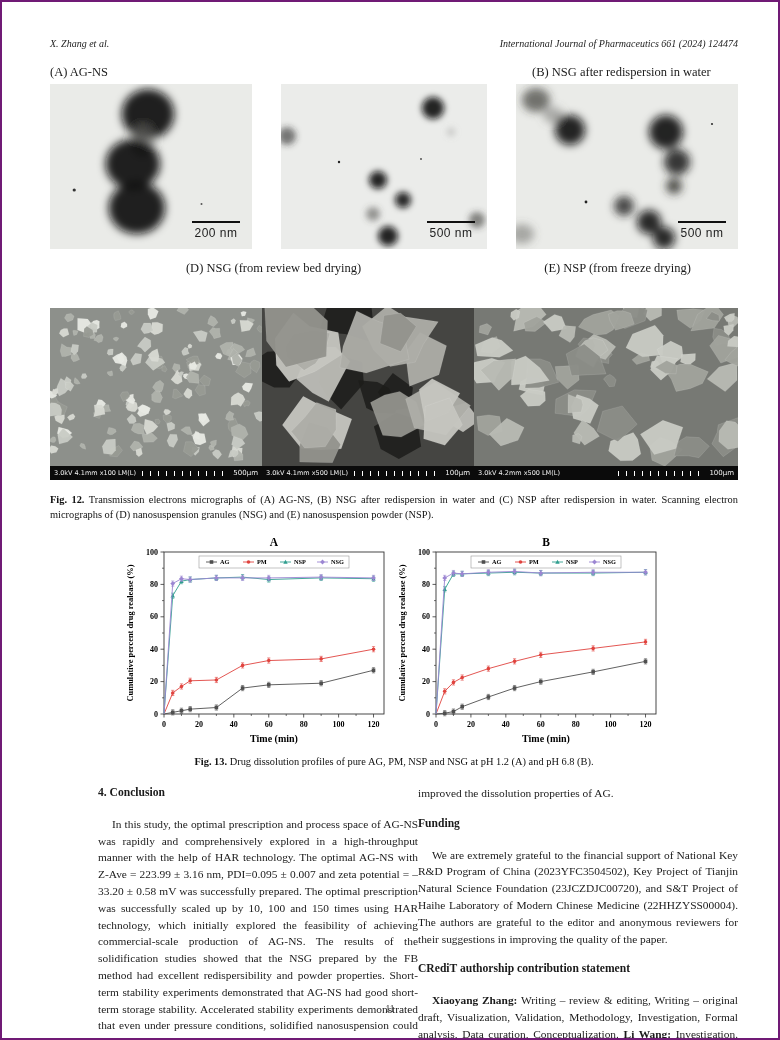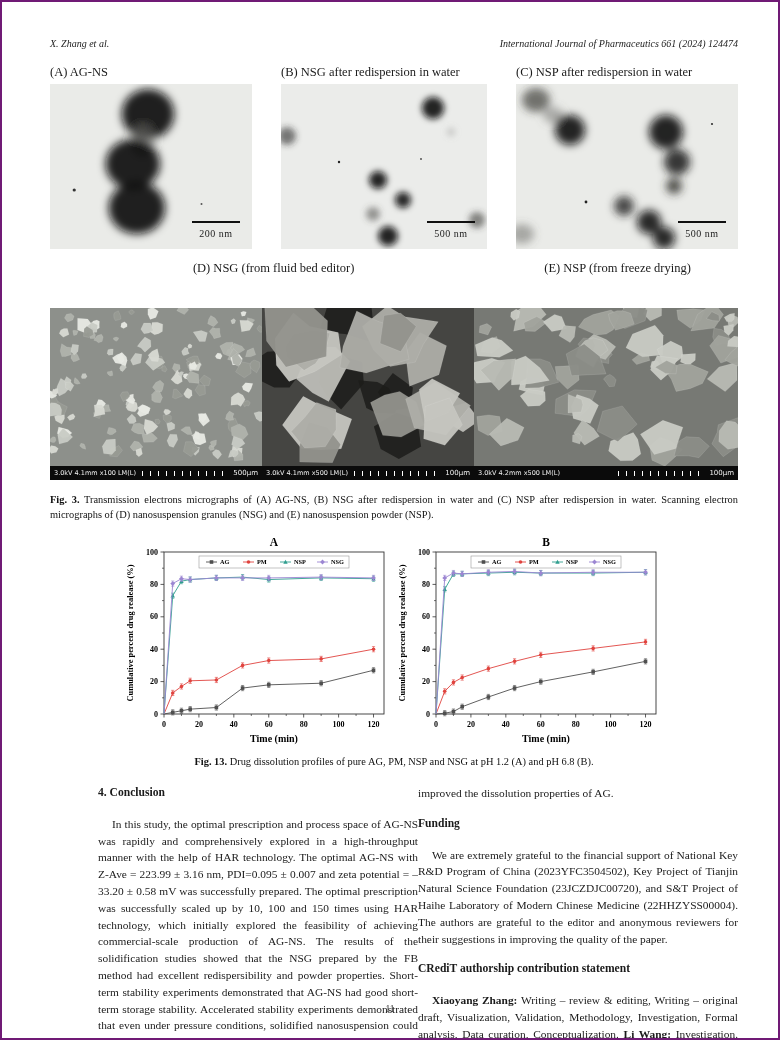--- a/index.html
+++ b/index.html
@@ -23,21 +23,21 @@
   .tem-titles span{display:block;}
   .tem-titles .t1{width:202px;}
   .tem-titles .t2{width:206px;}
   .tem-titles .t3{width:222px;}
   .tem-row{display:flex;justify-content:space-between;margin-top:4px;}
   figure{margin:0;padding:0;position:relative;}
   .tem{height:165px;background:#eaebe8;}
   .tem svg{display:block;width:100%;height:100%;}
   .tem .scalebar{position:absolute;right:12px;bottom:8px;width:48px;text-align:center;}
   .tem .scalebar .bar{height:2.5px;background:#101010;}
-  .tem .scalebar span{font-size:10px;color:#1c1c1c;font-family:Liberation Serif, serif;letter-spacing:.5px;}
+  .tem .scalebar span{font-size:12px;color:#1c1c1c;font-family:Liberation Sans, sans-serif;letter-spacing:.5px;}
   .sem-titles{display:flex;margin-top:12px;font-size:12.5px;}
   .sem-titles .s1{width:65%;text-align:center;}
   .sem-titles .s2{width:35%;text-align:center;}
   .sem-row{display:flex;justify-content:space-between;margin-top:4px;}
   .sem{height:172px;display:flex;flex-direction:column;margin-top:28px;}
   .sem svg{display:block;width:100%;height:158px;}
   .sem-bar{height:14px;background:#0b0b0b;display:flex;align-items:center;padding:0 4px;box-sizing:border-box;}
   .sem-bar .meta{color:#f2f2f2;font-size:6.5px;font-family:"DejaVu Sans",sans-serif;white-space:nowrap;}
   .sem-bar .ruler{height:5px;width:86px;margin-left:auto;margin-right:5px;
     background:repeating-linear-gradient(90deg,#ffffff 0 1px,transparent 1px 8px);}
@@ -64,21 +64,20 @@
 
     <header class="hdr">
       <span>X. Zhang et al.</span>
       <span>International Journal of Pharmaceutics 661 (2024) 124474</span>
     </header>
 
     <section>
       <div class="tem-titles">
         <span class="t1">(A) AG-NS</span>
         <span class="t2">(B) NSG after redispersion in water</span>
-        <span class="t3">(C) NSP after redispersion in water</span>
       </div>
 
       <div class="tem-row">
         <figure class="tem" style="width:202px">
           <svg viewBox="0 0 200 165" preserveAspectRatio="none">
             <defs>
                 <filter id="f-a" x="-50%" y="-50%" width="200%" height="200%">
                   <feGaussianBlur stdDeviation="4"></feGaussianBlur>
                 </filter>
               </defs>
@@ -149,21 +148,21 @@
             <circle cx="196" cy="40" r="1.1" fill="#333"></circle>
           </svg>
           <div class="scalebar">
             <div class="bar"></div>
             <span>500 nm</span>
           </div>
         </figure>
       </div>
 
       <div class="sem-titles">
-        <span class="s1">(D) NSG (from fluid bed editor)</span>
+        <span class="s1">(D) NSG (from review bed drying)</span>
         <span class="s2">(E) NSP (from freeze drying)</span>
       </div>
 
       <div class="sem-row">
         <figure class="sem" style="width:216px">
           <svg id="sem1" viewBox="0 0 216 158" preserveAspectRatio="none">
               <rect width="216" height="158" fill="#8d908b"></rect>
               <polygon points="104.4,79.3 107.8,74.4 112.2,72.3 116.0,75.8 114.9,81.0 113.8,83.4 109.5,84.9 106.6,81.7" fill="#b0b3ac" stroke="rgba(255,255,255,0.25)" stroke-width="0.4" opacity="0.95"></polygon>
               <polygon points="129.1,81.2 131.4,84.0 135.2,88.0 131.6,89.2 127.9,90.8 124.9,89.6 125.4,85.4 126.1,81.3" fill="#989b94" stroke="rgba(255,255,255,0.25)" stroke-width="0.4" opacity="0.95"></polygon>
               <polygon points="80.2,3.7 82.6,1.8 84.5,2.3 86.2,4.2 83.4,6.6 81.5,5.9" fill="#989b94" stroke="rgba(255,255,255,0.25)" stroke-width="0.4" opacity="0.95"></polygon>
@@ -398,21 +397,21 @@
               <polygon points="79.8,67.7 75.4,45.9 90.1,36.0 102.9,48.4 108.0,65.9" fill="#8c8e88" stroke="rgba(255,255,255,0.25)" stroke-width="0.4" opacity="0.95"></polygon>
             </svg>
           <div class="sem-bar">
             <span class="meta">3.0kV 4.2mm x500 LM(L)</span>
             <div class="ruler"></div>
             <span class="scale">100μm</span>
           </div>
         </figure>
       </div>
 
-      <p class="caption"><b>Fig. 3.</b> <span>Transmission electrons micrographs of (A) AG-NS, (B) NSG after redispersion in water and (C) NSP after redispersion in water. Scanning electron micrographs of (D) nanosuspension granules (NSG) and (E) nanosuspension powder (NSP).</span></p>
+      <p class="caption"><b>Fig. 12.</b> <span>Transmission electrons micrographs of (A) AG-NS, (B) NSG after redispersion in water and (C) NSP after redispersion in water. Scanning electron micrographs of (D) nanosuspension granules (NSG) and (E) nanosuspension powder (NSP).</span></p>
     </section>
 
     <section>
       <div class="charts">
         <svg id="chartA" width="272" height="214" viewBox="0 0 272 214">
             <rect width="272" height="214" fill="#ffffff"></rect>
             <text x="152" y="12" text-anchor="middle" font-size="11.5" font-family="Liberation Serif,serif" font-weight="bold">A</text>
             <rect x="42" y="18" width="220" height="162" fill="none" stroke="#333" stroke-width="0.9"></rect>
             <line x1="42" y1="180" x2="38.5" y2="180" stroke="#333" stroke-width="0.8"></line>
             <text x="36" y="182.6" text-anchor="end" font-size="8" font-family="Liberation Serif,serif" font-weight="bold">0</text>

